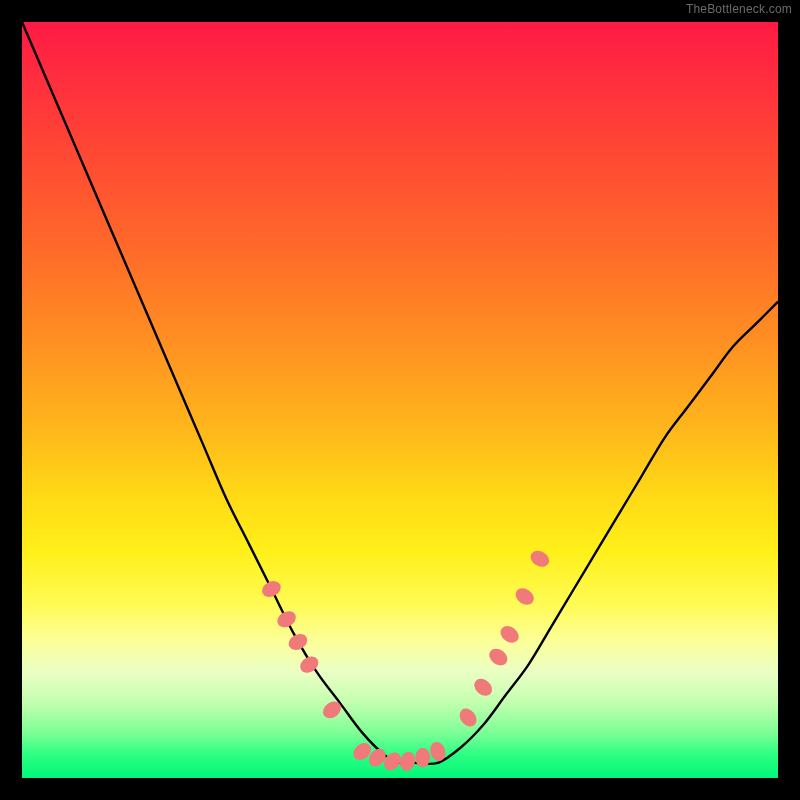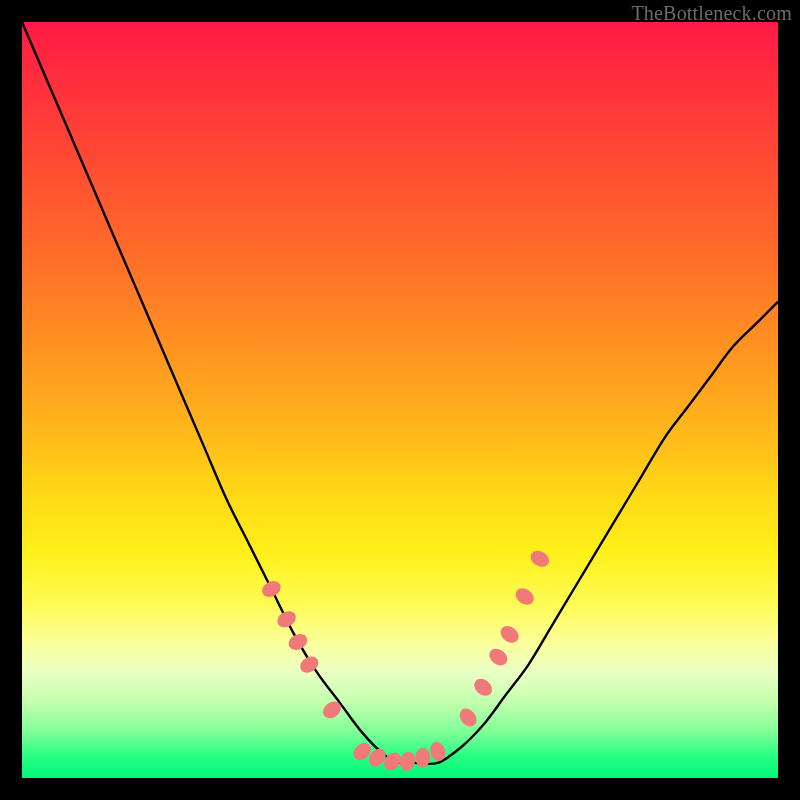--- a/index.html
+++ b/index.html
@@ -47,22 +47,22 @@
     left: 0;
     top: 0;
     width: 756px;
     height: 756px;
     overflow: visible;
   }
   .watermark {
     position: absolute;
     top: 2px;
     right: 8px;
-    font-family: Liberation Serif, serif;
-    font-size: 20px;
+    font-family: Liberation Sans, sans-serif;
+    font-size: 12px;
     color: #6b6b6b;
     letter-spacing: 0.2px;
     user-select: none;
   }
 </style>
 </head>
 <body>
 
 <div class="stage">
   <div class="plot">

